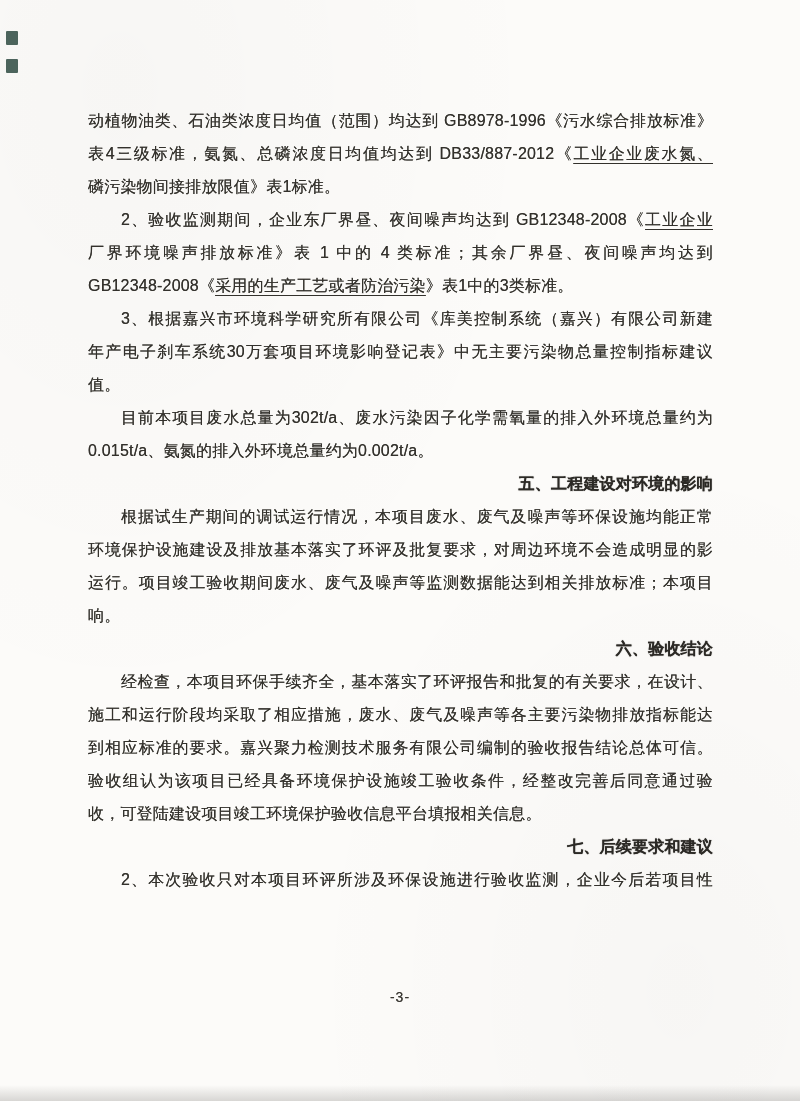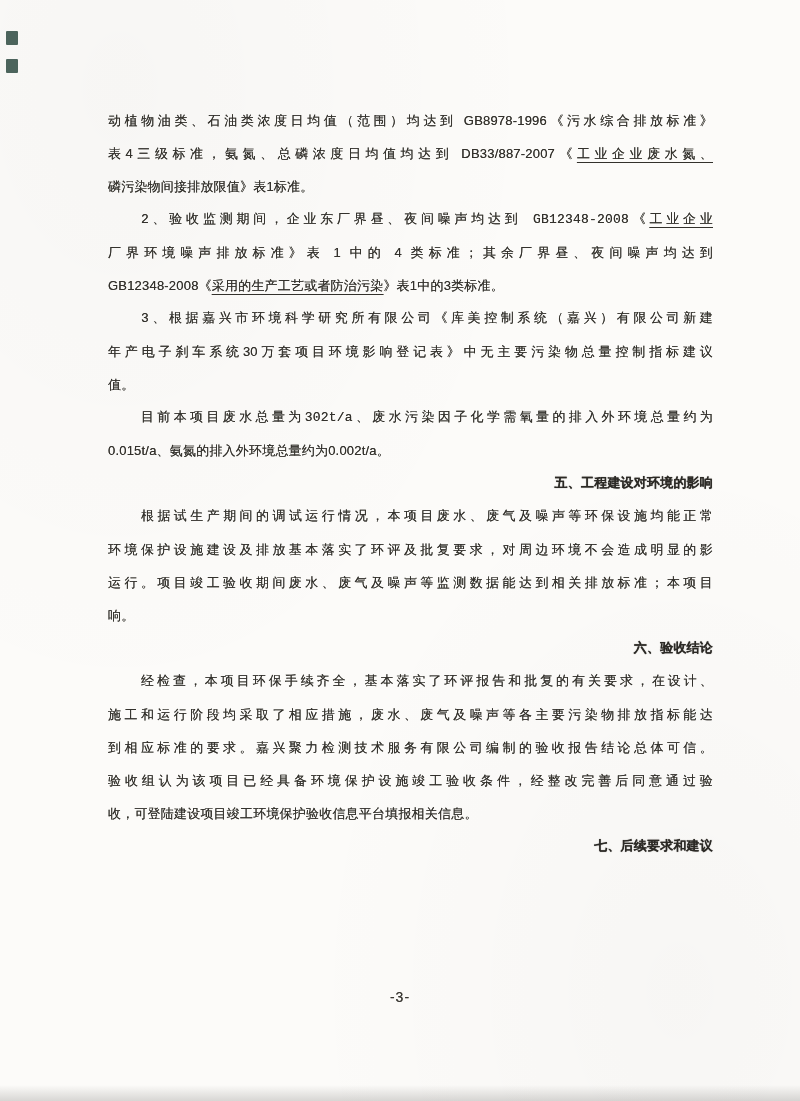--- a/index.html
+++ b/index.html
@@ -18,33 +18,32 @@
     overflow:hidden;
   }
   .doc-body{
     position:absolute;
     left:88px; top:104px;
     width:625px;
     color:#33312c;
     text-shadow:0 0 0.6px rgba(58,56,50,0.85);
   }
   .line{
-    font-size:13px;
+    font-size:16px;
     line-height:33px;
     min-height:33px;
     letter-spacing:0.2px;
     white-space:normal;
-    margin-left:20px;
   }
   .line.j{
     text-align:justify;
     text-align-last:justify;
     -moz-text-align-last:justify;
   }
-  .line.ind{ padding-left:33px;font-family:Liberation Mono, monospace; }
+  .line.ind{ padding-left:33px; }
   .heading{
     font-weight:bold;
     color:#2b2925;
     text-shadow:0 0 0.8px rgba(43,41,37,0.9);
     text-align:right;
   }
   .u{
     text-decoration:underline;
     text-underline-offset:3.5px;
     text-decoration-thickness:1px;
@@ -76,21 +75,21 @@
 </style>
 </head>
 <body>
 
 <div class="page">
   <div class="scan-mark m1"></div>
   <div class="scan-mark m2"></div>
 
   <div class="doc-body">
       <div class="line j"><span>动植物油类、石油类浓度日均值（范围）均达到 GB8978-1996《污水综合排放标准》</span></div>
-      <div class="line j"><span>表4三级标准，氨氮、总磷浓度日均值均达到 DB33/887-2007《</span><span class="u">工业企业废水氮、</span></div>
+      <div class="line j"><span>表4三级标准，氨氮、总磷浓度日均值均达到 DB33/887-2012《</span><span class="u">工业企业废水氮、</span></div>
       <div class="line"><span>磷污染物间接排放限值》表1标准。</span></div>
       <div class="line j ind"><span>2、验收监测期间，企业东厂界昼、夜间噪声均达到 GB12348-2008《</span><span class="u">工业企业</span></div>
       <div class="line j"><span>厂界环境噪声排放标准》表 1 中的 4 类标准；其余厂界昼、夜间噪声均达到</span></div>
       <div class="line"><span>GB12348-2008《</span><span class="u">采用的生产工艺或者防治污染</span><span>》表1中的3类标准。</span></div>
       <div class="line j ind"><span>3、根据嘉兴市环境科学研究所有限公司《库美控制系统（嘉兴）有限公司新建</span></div>
       <div class="line j"><span>年产电子刹车系统30万套项目环境影响登记表》中无主要污染物总量控制指标建议</span></div>
       <div class="line"><span>值。</span></div>
       <div class="line j ind"><span>目前本项目废水总量为302t/a、废水污染因子化学需氧量的排入外环境总量约为</span></div>
       <div class="line"><span>0.015t/a、氨氮的排入外环境总量约为0.002t/a。</span></div>
       <div class="line ind heading"><span>五、工程建设对环境的影响</span></div>
@@ -98,18 +97,19 @@
       <div class="line j"><span>环境保护设施建设及排放基本落实了环评及批复要求，对周边环境不会造成明显的影</span></div>
       <div class="line j"><span>运行。项目竣工验收期间废水、废气及噪声等监测数据能达到相关排放标准；本项目</span></div>
       <div class="line"><span>响。</span></div>
       <div class="line ind heading"><span>六、验收结论</span></div>
       <div class="line j ind"><span>经检查，本项目环保手续齐全，基本落实了环评报告和批复的有关要求，在设计、</span></div>
       <div class="line j"><span>施工和运行阶段均采取了相应措施，废水、废气及噪声等各主要污染物排放指标能达</span></div>
       <div class="line j"><span>到相应标准的要求。嘉兴聚力检测技术服务有限公司编制的验收报告结论总体可信。</span></div>
       <div class="line j"><span>验收组认为该项目已经具备环境保护设施竣工验收条件，经整改完善后同意通过验</span></div>
       <div class="line"><span>收，可登陆建设项目竣工环境保护验收信息平台填报相关信息。</span></div>
       <div class="line ind heading"><span>七、后续要求和建议</span></div>
+      <div class="line j ind"><span>2、本次验收只对本项目环评所涉及环保设施进行验收监测，企业今后若项目性</span></div>
     </div>
 
   <div class="page-number">-3-</div>
 
   <div class="bottom-shadow"></div>
 </div>
 
 </body></html>

